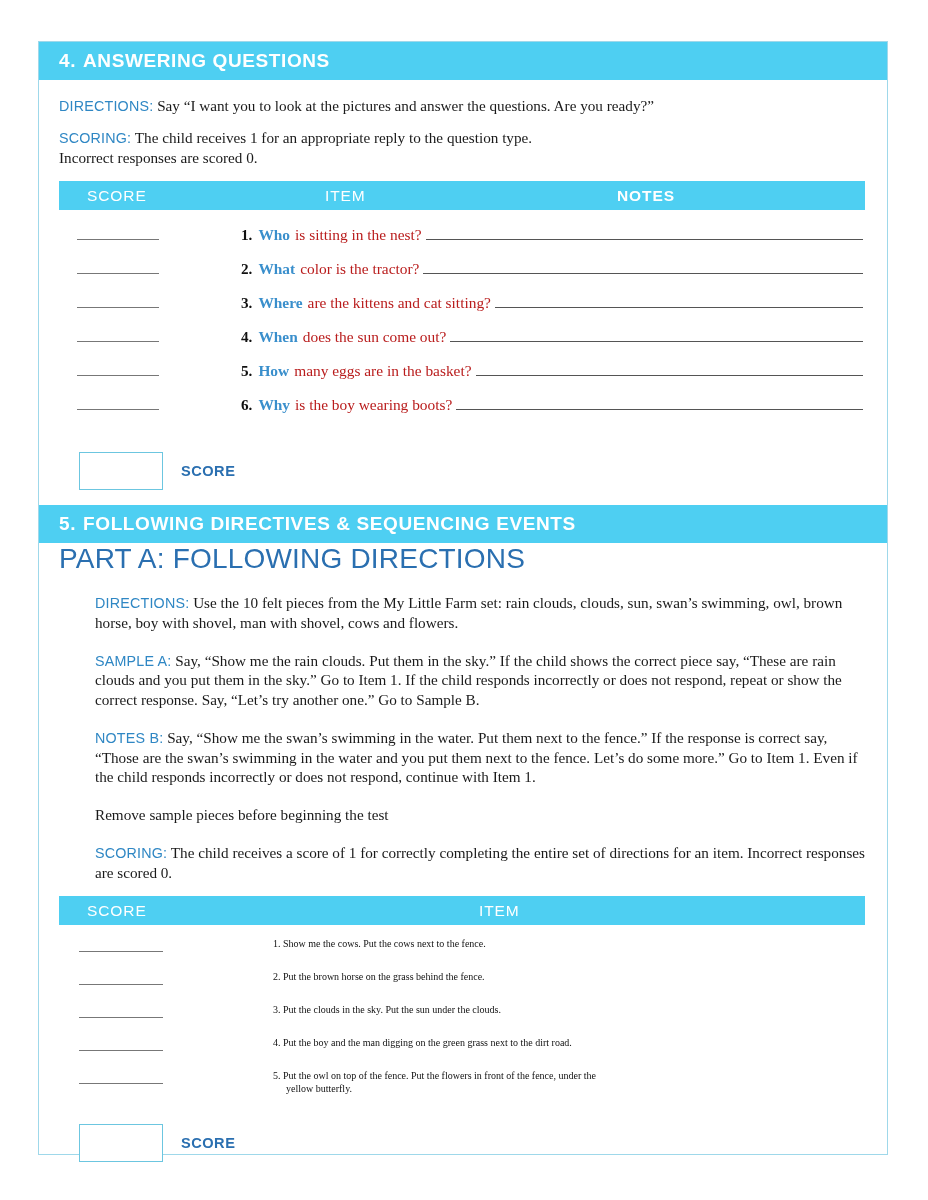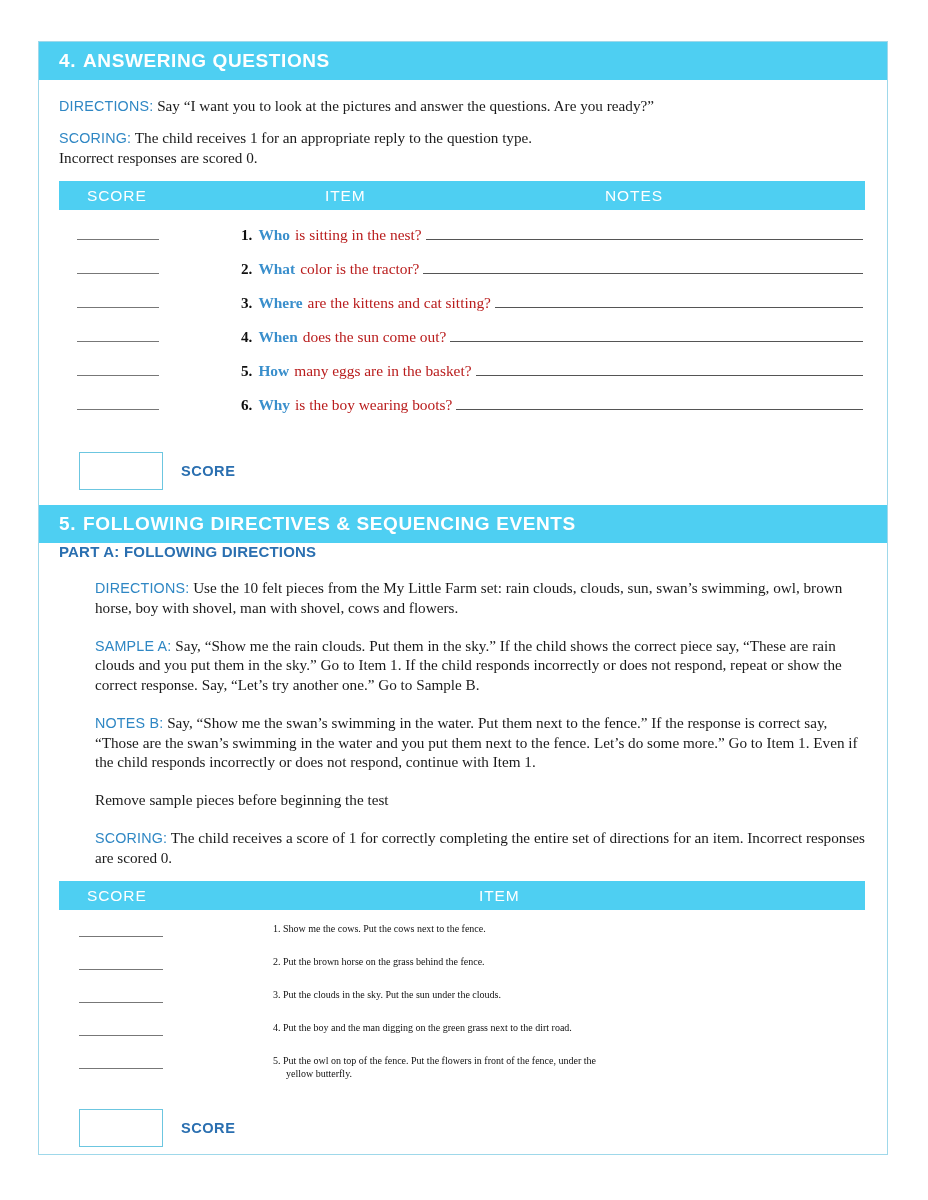--- a/index.html
+++ b/index.html
@@ -77,22 +77,22 @@
     font-size: 14.3px;
     letter-spacing: 0.2px;
   }
   .p-gap-16 { margin-top: 16px; }
   .p-gap-12 { margin-top: 12px; }
   .p-gap-18 { margin-top: 18px; margin-left: 36px; }
 
   .part-title {
     color: #2a6fb0;
     font-family: "Liberation Sans", sans-serif;
-    font-weight: bold;
-    font-size: 15px;
+    font-weight: normal;
+    font-size: 28px;
     letter-spacing: 0.2px;
     margin: 0;
   }
 
   
   .table-head {
     background: #4ecff2;
     height: 29px;
     position: relative;
     margin-top: 14px;
@@ -101,21 +101,21 @@
     position: absolute;
     top: 50%;
     transform: translateY(-50%);
     color: #ffffff;
     font-family: "Liberation Sans", sans-serif;
     font-size: 15.5px;
     letter-spacing: 0.9px;
   }
   .th-score { left: 28px; }
   .th-item-1 { left: 266px; }
-  .th-notes { left: 546px; }
+  .th-notes { left: 558px; font-weight: bold; }
   .th-item-2 { left: 420px; }
 
   
   .qlist { margin-top: 16px; position: relative; }
   .qrow {
     display: flex;
     align-items: baseline;
     height: 34px;
   }
   .score-blank {

